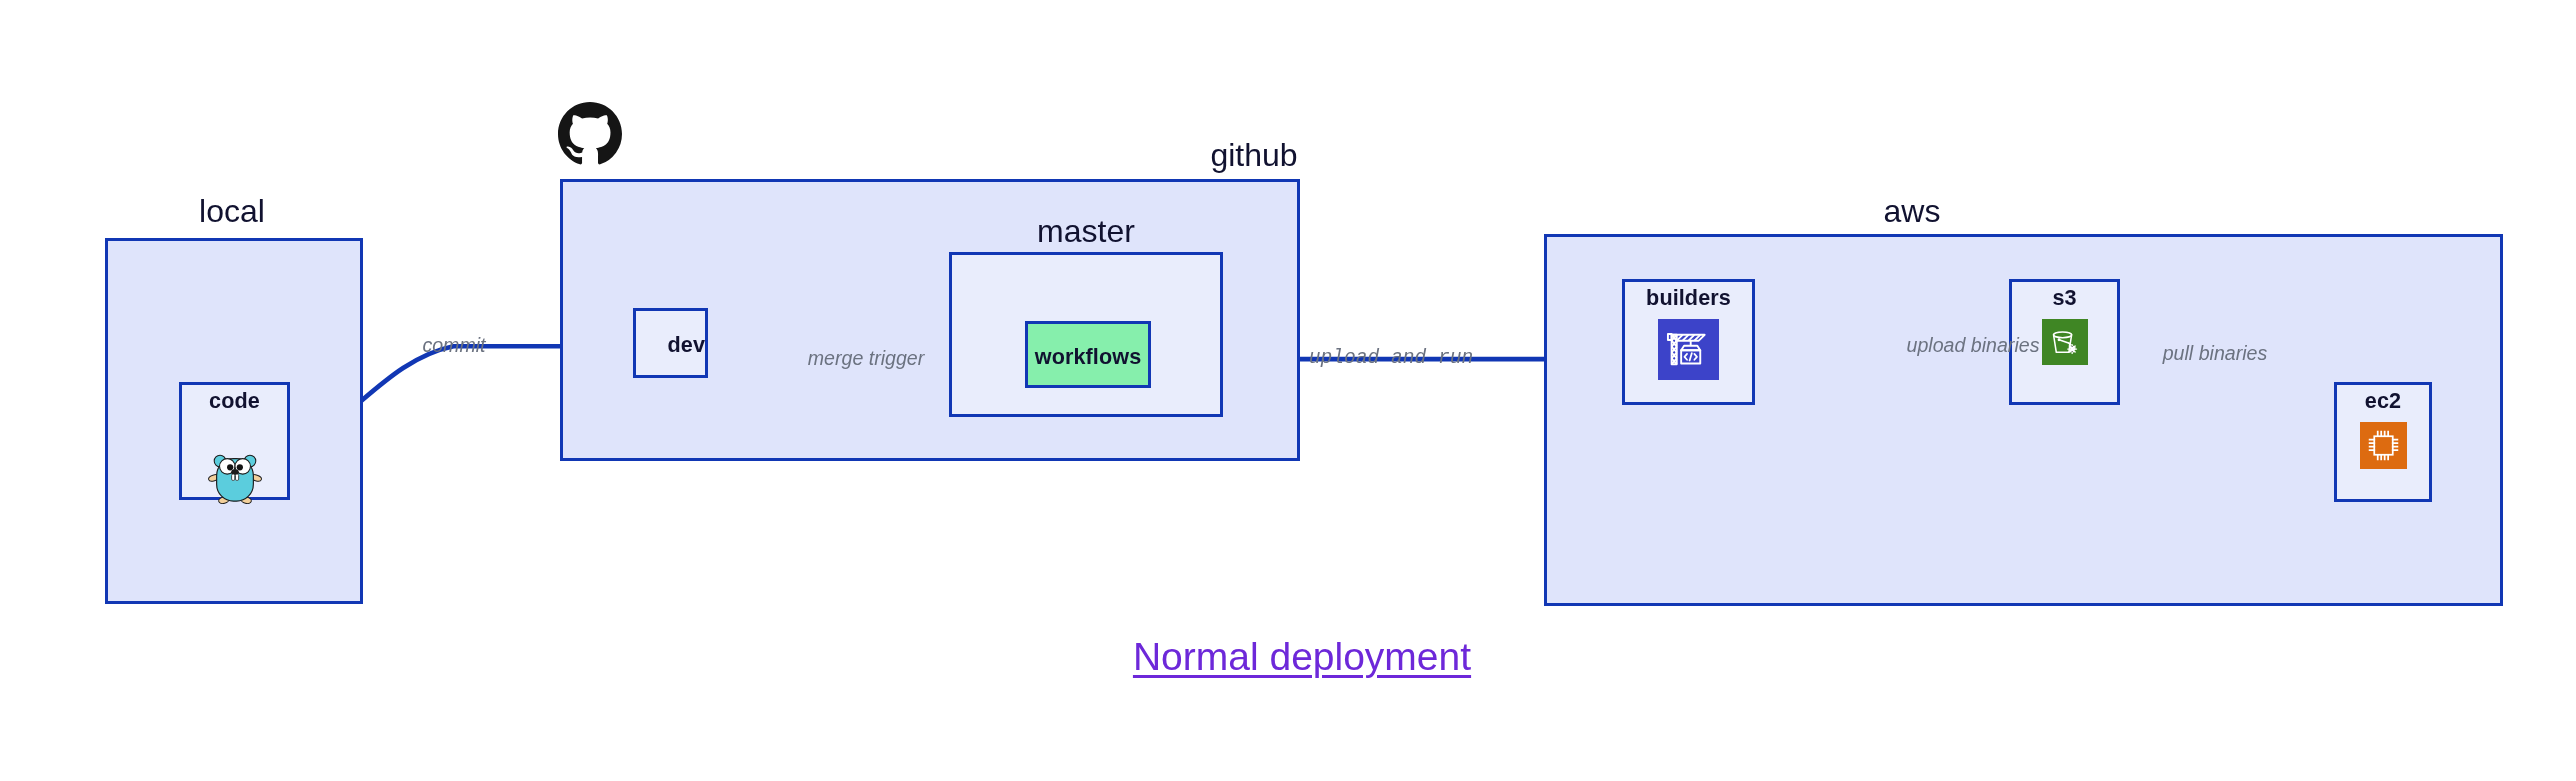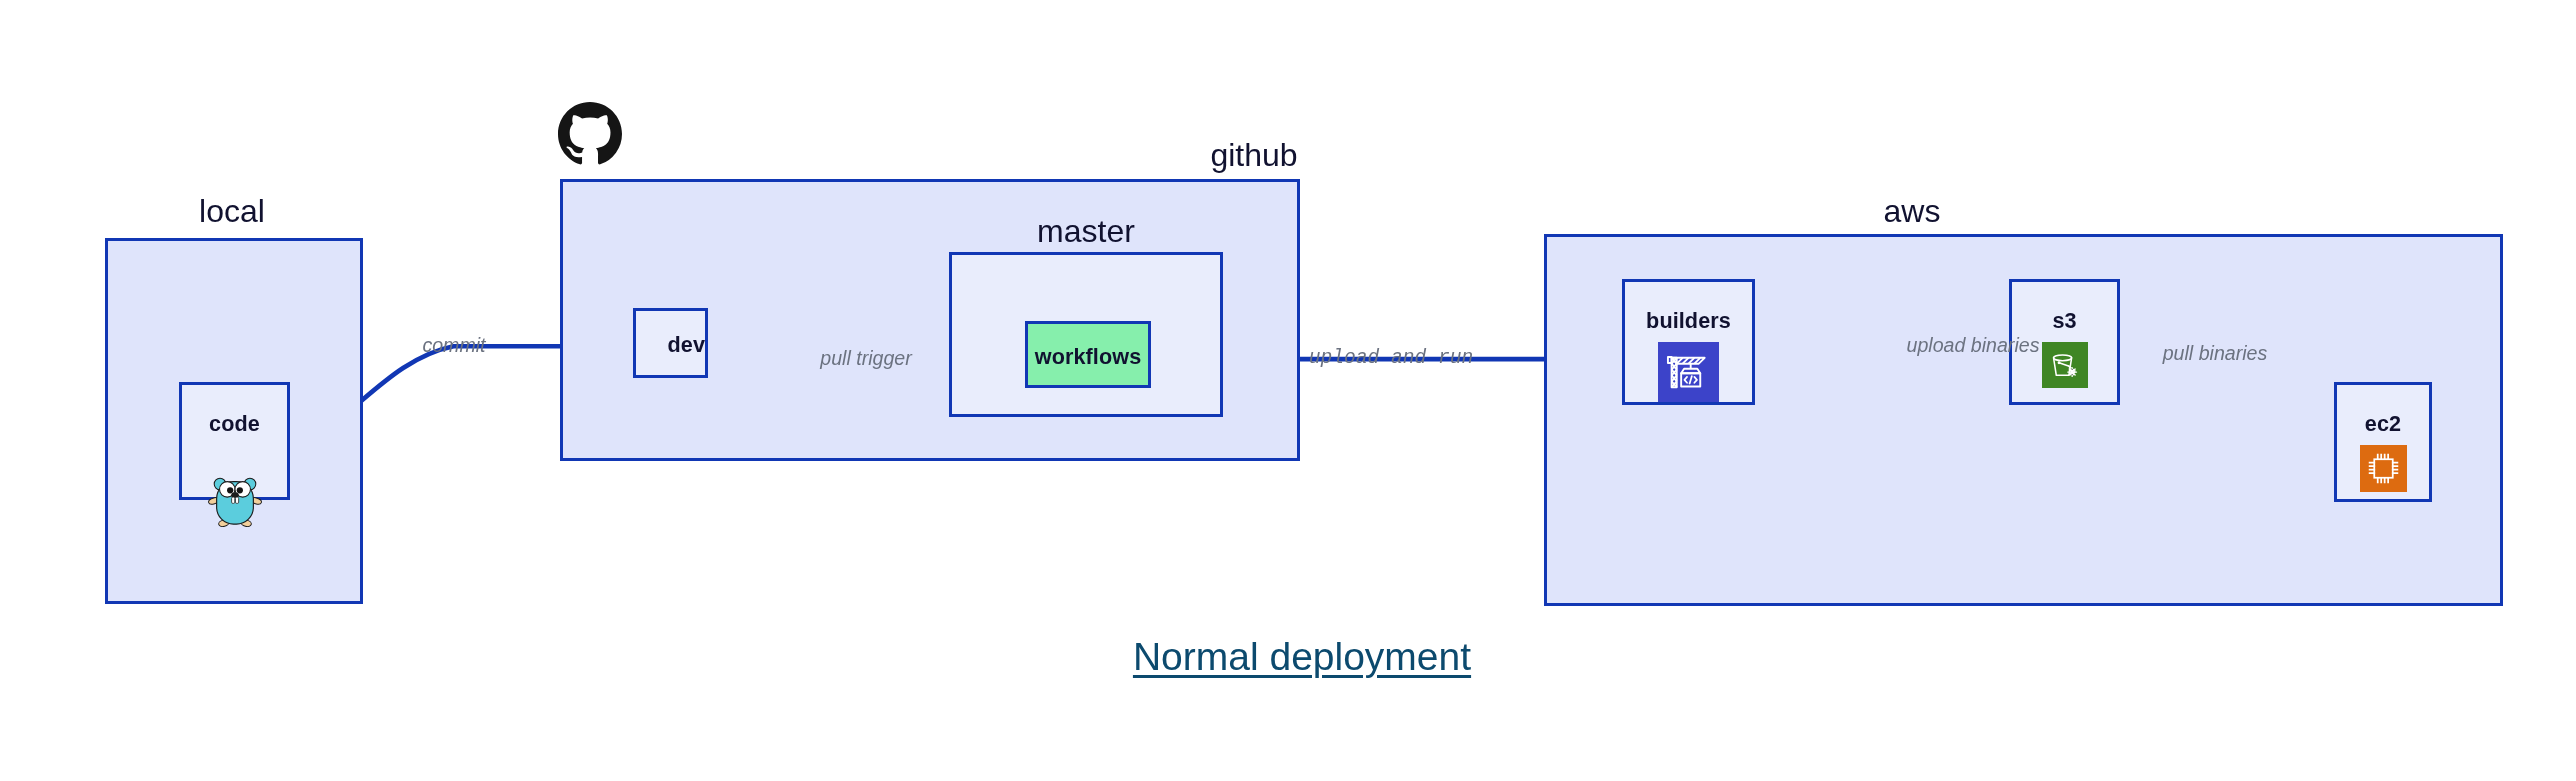--- a/index.html
+++ b/index.html
@@ -42,40 +42,40 @@
     box-sizing: border-box;
     display: flex;
     flex-direction: column;
     align-items: center;
   }
   .node-label {
     color: #111230;
     font-size: 21.6px;
     font-weight: bold;
     white-space: nowrap;
-    margin-top: 26px;
+    margin-top: 3px;
     letter-spacing: 0.1px;
   }
   .node-icon {
     margin-top: 8.2px;
     display: block;
   }
   .edge-label {
     position: absolute;
     color: #6b7280;
     font-size: 19.6px;
     font-style: italic;
     white-space: nowrap;
     transform: translate(-50%, -50%);
     background: transparent;
     line-height: 1;
   }
   .diagram-title {
     position: absolute;
-    color: #0c4a6e;
+    color: #6d28d9;
     font-size: 39px;
     font-weight: 400;
     text-decoration: underline;
     text-underline-offset: 5.2px;
     text-decoration-thickness: 3.1px;
     white-space: nowrap;
     transform: translateX(-50%);
   }
   .icon-tile {
     display: flex;
@@ -240,21 +240,21 @@
 
           <path d="M16 22 L8 22 M16 28 L8 28 M16 34 L8 34 M16 40 L8 40"></path>
 
           <path d="M48 22 L56 22 M48 28 L56 28 M48 34 L56 34 M48 40 L56 40"></path>
         </g>
       </svg>
     </div>
   </div>
 
   <div class="edge-label" style="left:454px; top:346px;">commit</div>
-  <div class="edge-label" style="left:866px; top:359px;">pull trigger</div>
+  <div class="edge-label" style="left:866px; top:359px;">merge trigger</div>
   <div class="edge-label" style="left:1391px; top:359px;font-family:Liberation Mono, monospace;">upload and run</div>
   <div class="edge-label" style="left:1973px; top:346px;">upload binaries</div>
   <div class="edge-label" style="left:2215px; top:354px;">pull binaries</div>
 
   <div class="diagram-title" style="left:1302px; top:635px;">Normal deployment</div>
 
 </div>
 
 
 </body></html>

